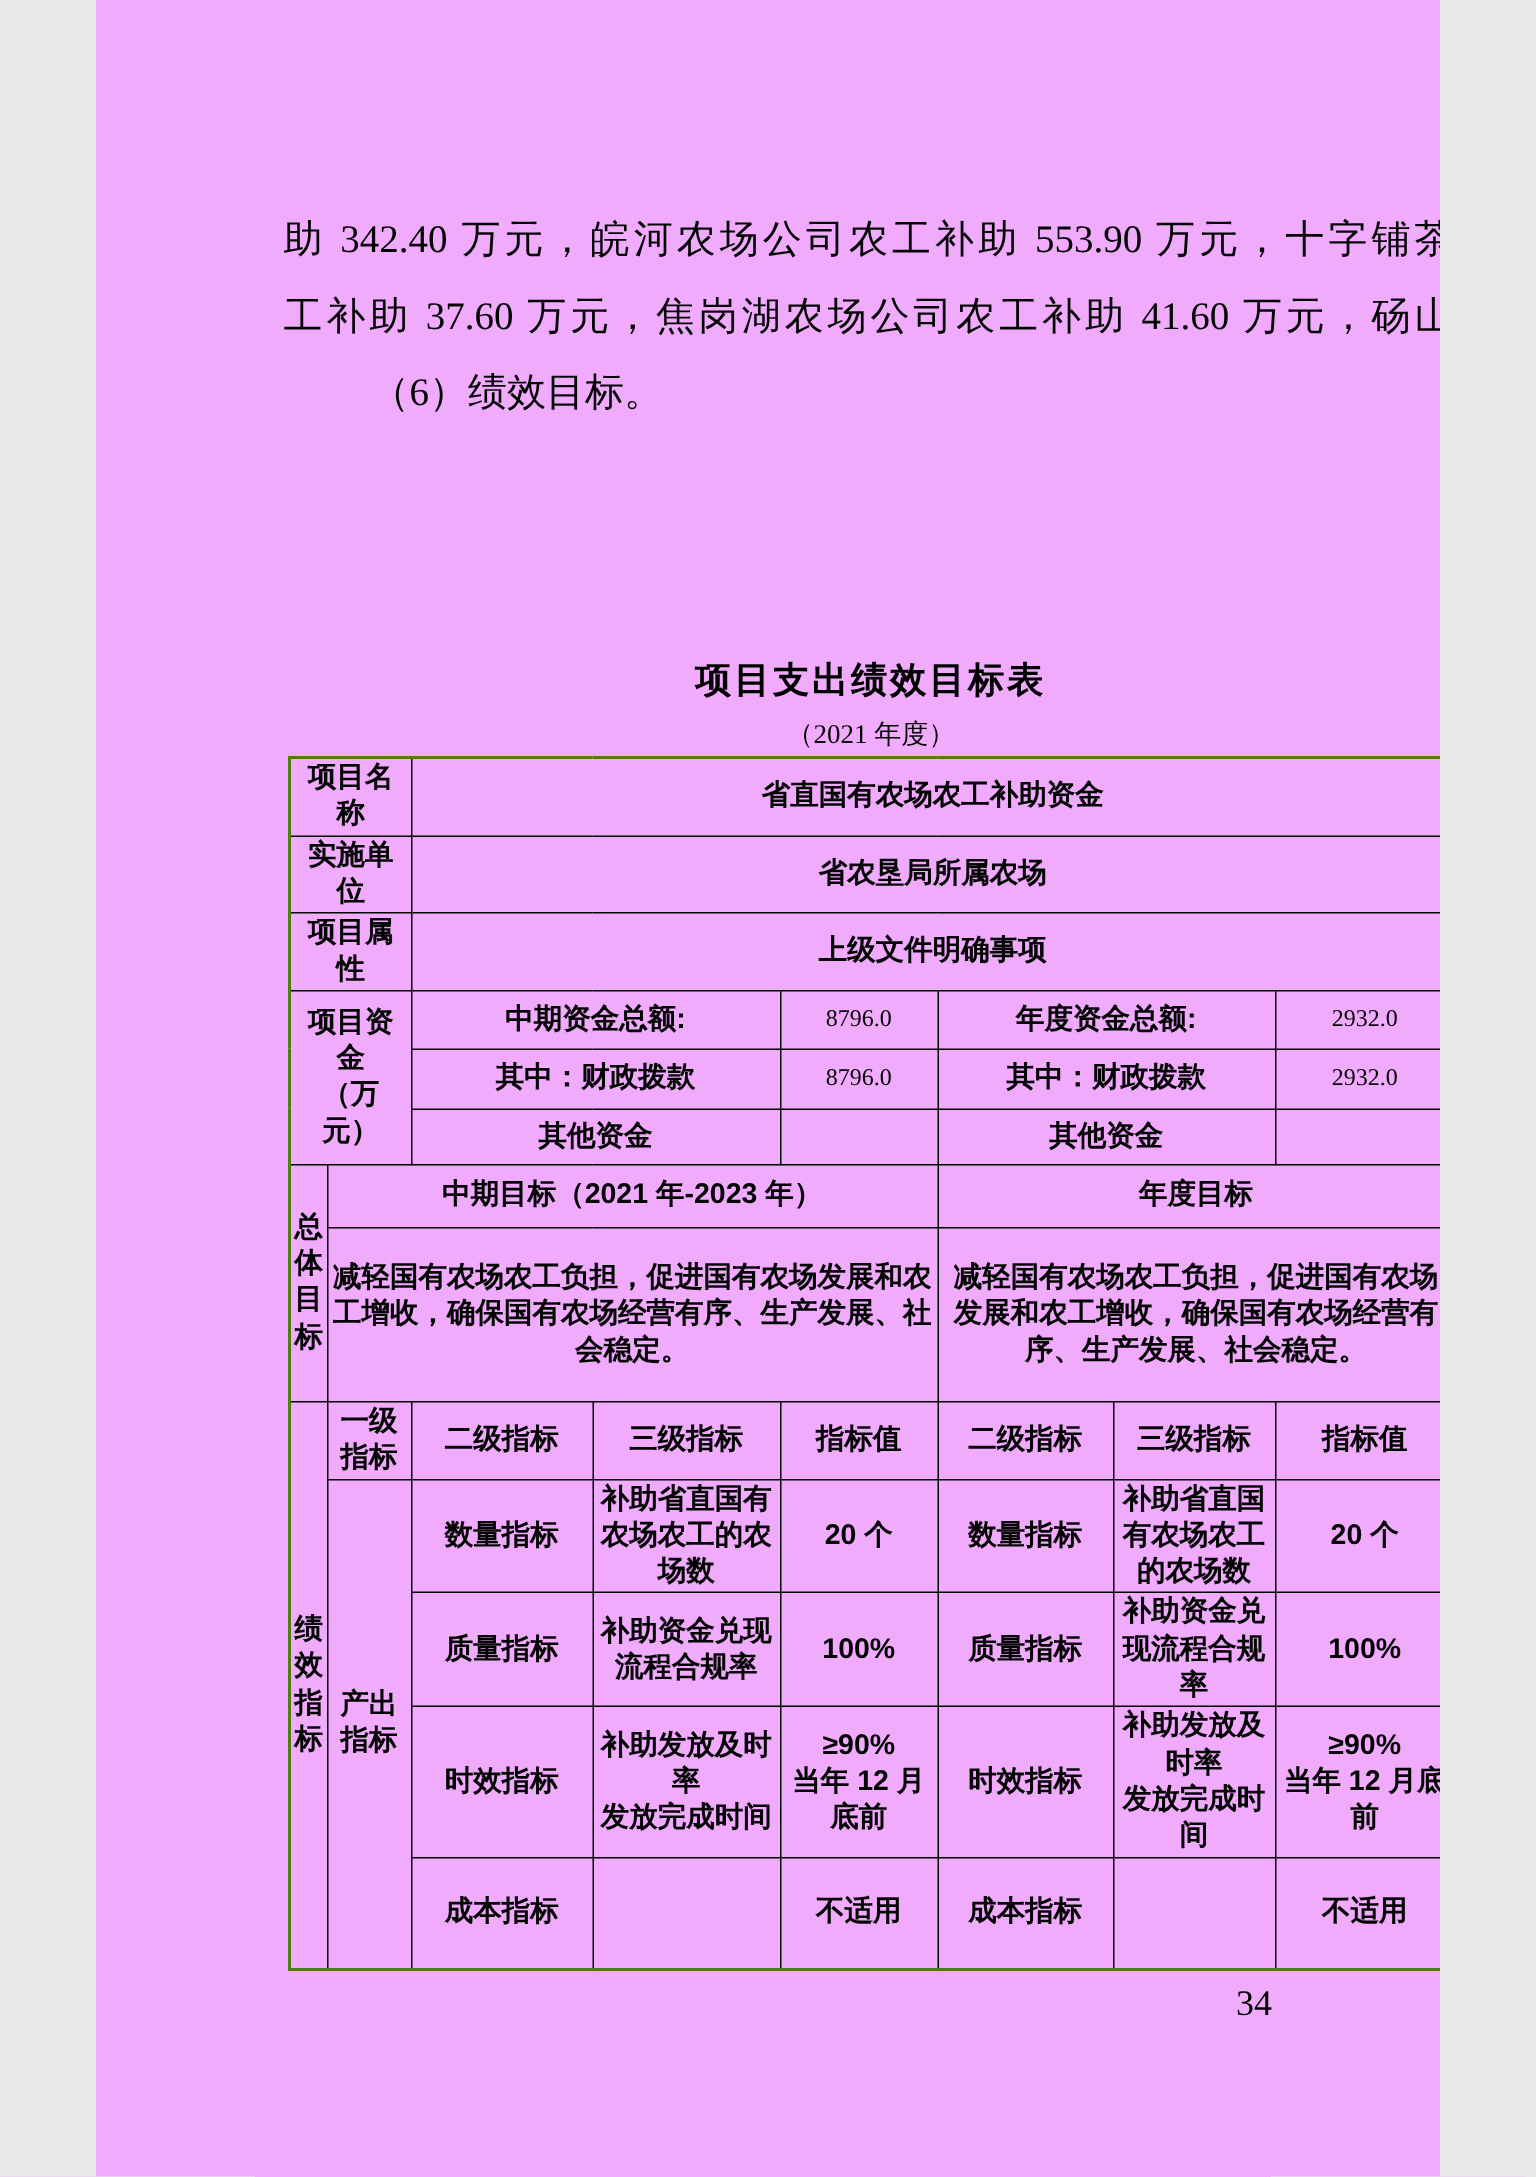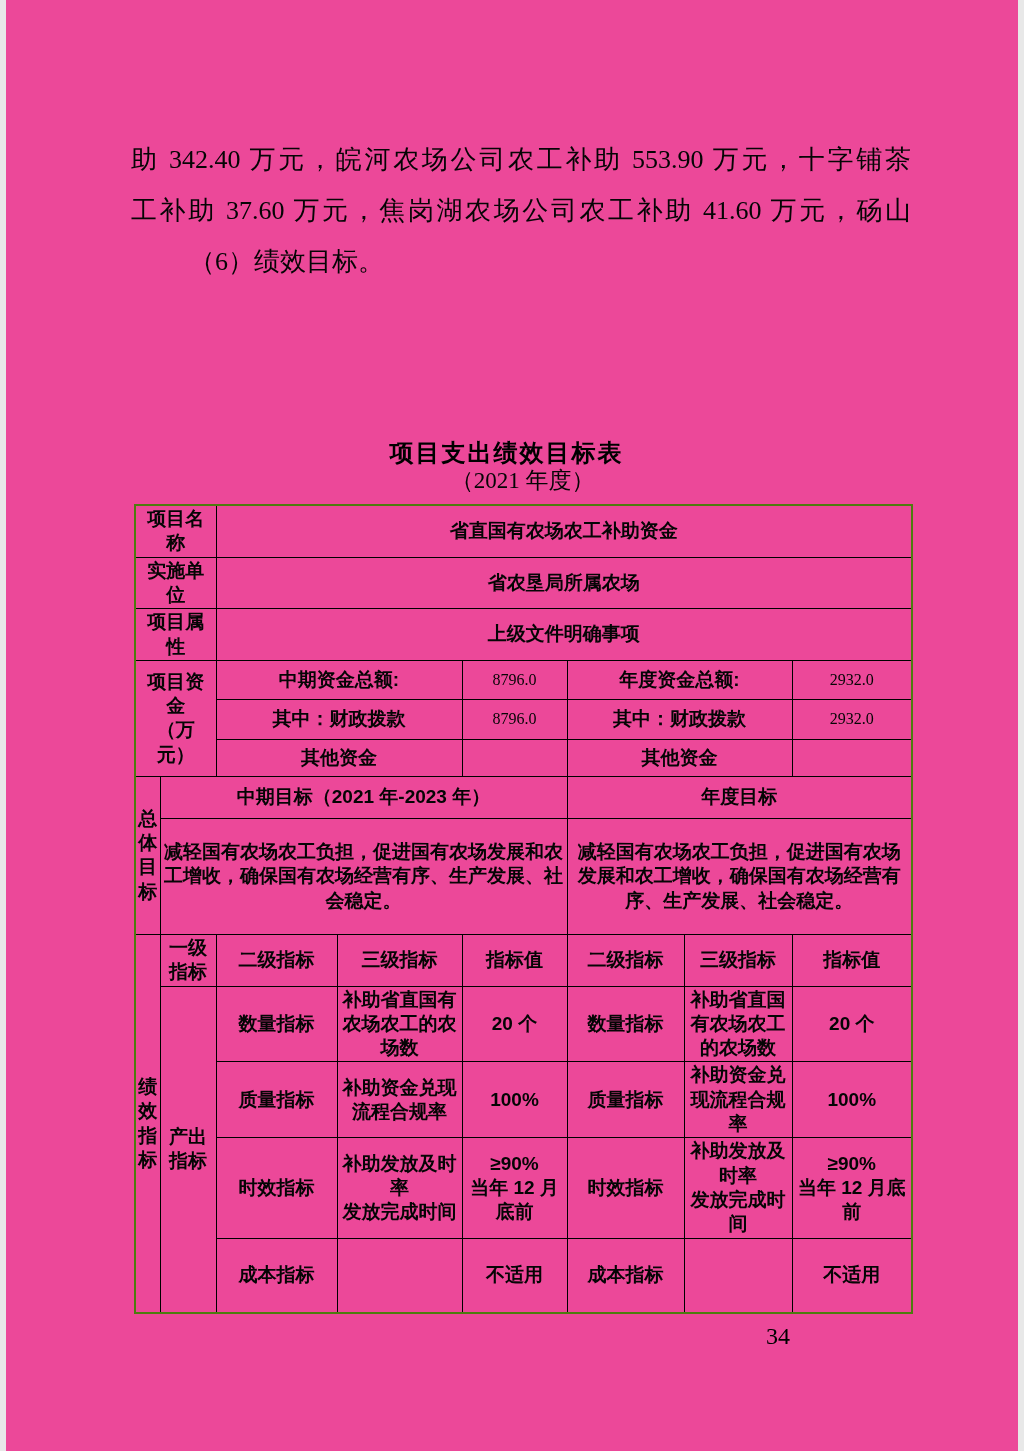--- a/index.html
+++ b/index.html
@@ -1,21 +1,21 @@
 <!DOCTYPE html>
 <html lang="zh"><head>
 <meta charset="utf-8">
 <style>
   html, body { margin: 0; padding: 0; background: #e8e8e8; }
   .page {
     position: relative;
-    width: 1012px;
+    width: 896px;
     height: 1451px;
     margin: 0 auto;
-    background: #ec4899;
+    background: #f0abfc;
     color: #000;
     overflow: hidden;
     font-family: "Liberation Serif", serif;
   }
 
   
   .para {
     position: absolute;
     left: 125px;
     top: 134px;
@@ -24,36 +24,36 @@
     line-height: 51px;
     color: #050505;
   }
   .bline { width: 100%; }
   .bline.jfull { text-align: justify; text-align-last: justify; }
   .bline.indent { text-indent: 58px; }
 
   
   .ttitle {
     position: absolute;
-    left: 112px;
+    left: 128px;
     top: 437px;
     width: 777px;
     text-align: center;
     font-family: "Liberation Sans", sans-serif;
     font-weight: bold;
     font-size: 24px;
     letter-spacing: 2px;
   }
   .tsub {
     position: absolute;
     left: 128px;
-    top: 465px;
+    top: 477px;
     width: 777px;
     text-align: center;
-    font-size: 23px;
+    font-size: 18px;
     color: #050505;
   }
 
   
   table.ptable {
     position: absolute;
     left: 128px;
     top: 504px;
     width: 777px;
     border-collapse: collapse;

